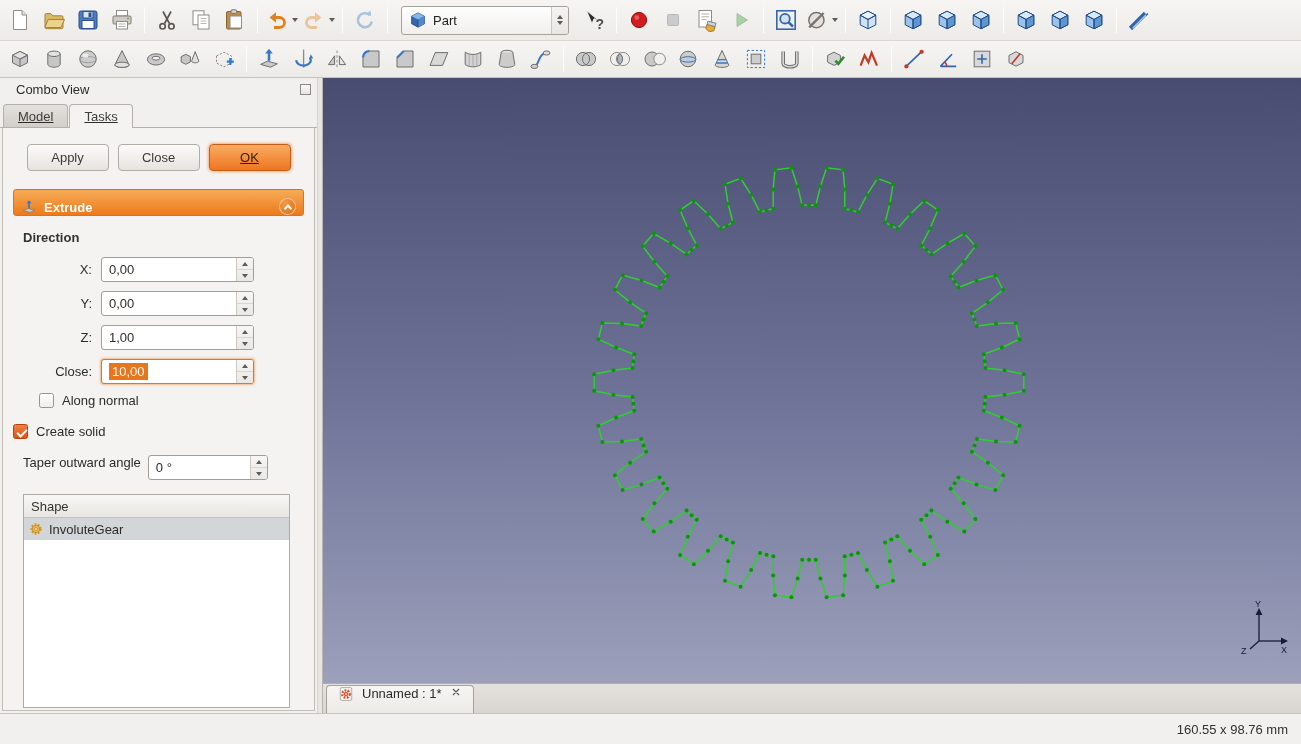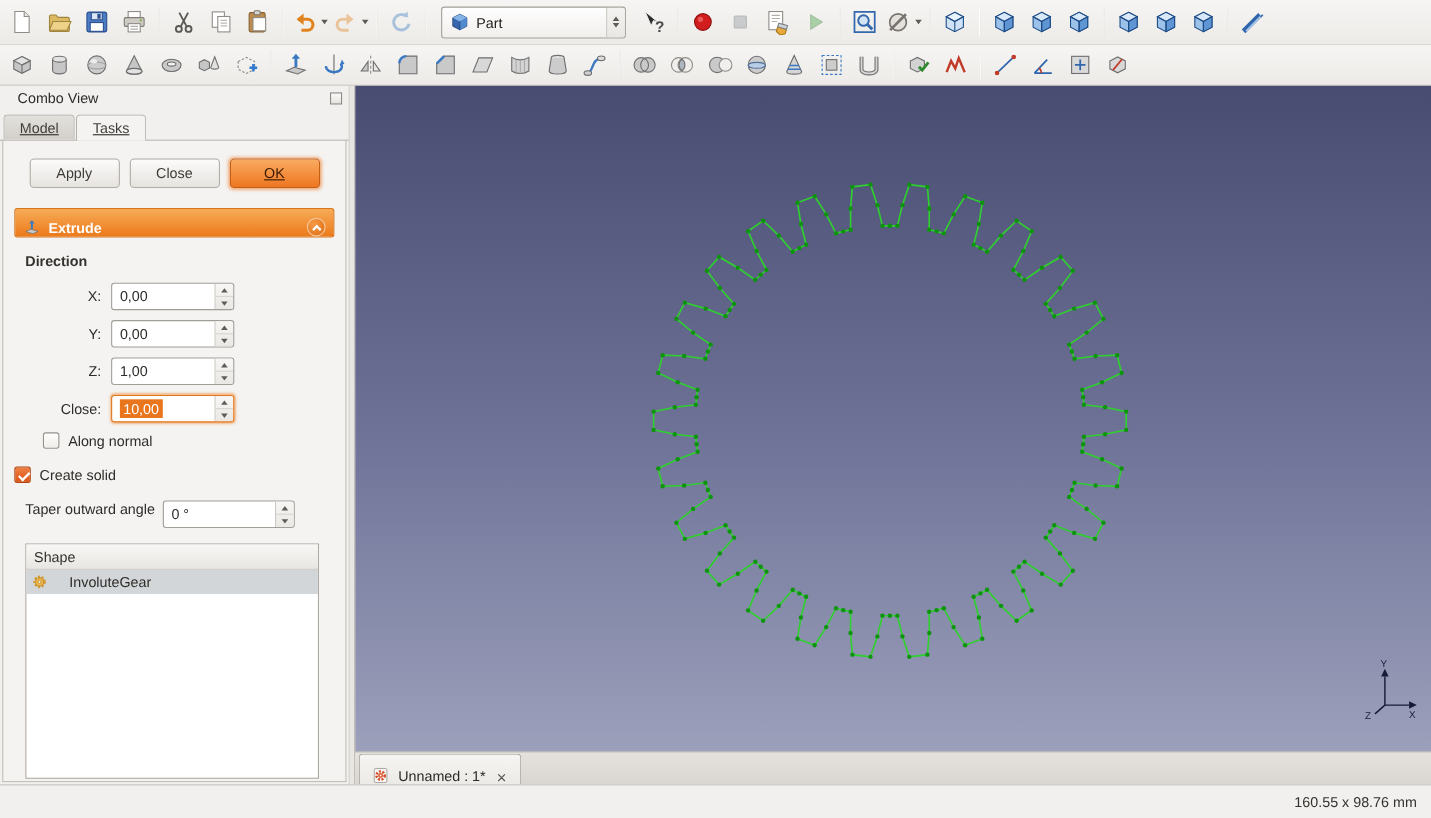--- a/index.html
+++ b/index.html
@@ -35,47 +35,47 @@
 .task-frame{flex:1;margin:0 2px 2px;border:1px solid #c2bfb9;border-top:none;background:#f4f3f1;padding:12px 10px 0;overflow:hidden;}
 .btn-row{display:flex;justify-content:center;gap:9px;margin:4px 0 18px;}
 .btn{min-width:82px;height:27px;display:inline-flex;align-items:center;justify-content:center;padding:0 12px;background:linear-gradient(#fcfbfa,#e6e3df);border:1px solid #b0aca6;border-radius:4px;color:#3c3a37;}
 .btn.ok{background:linear-gradient(#f9ab61,#ee7621);border-color:#c45e17;color:#3a1c04;box-shadow:0 0 3px 1px rgba(238,118,33,.55);text-decoration:underline;text-align:right;}
 .task-header{height:27px;display:flex;align-items:flex-end;gap:7px;padding:0 7px;margin-bottom:14px;border:1px solid #d8741b;border-radius:3px;background:linear-gradient(#f7ab57,#ec7a1b);color:#fff;font-weight:bold;}
 .collapse-btn{margin-left:auto;width:17px;height:17px;border-radius:50%;background:radial-gradient(circle at 35% 30%,#f59a45,#dd6c10);border:1px solid rgba(255,255,255,.55);display:flex;align-items:center;justify-content:center;}
 .chev{width:6px;height:6px;border-left:2px solid #fff;border-top:2px solid #fff;transform:translate(0,1.5px) rotate(45deg);}
 .dir-heading{font-weight:bold;margin:0 0 12px 10px;color:#34322e;}
 .field-row{display:flex;align-items:center;margin-bottom:9px;}
 .field-row>label{width:88px;text-align:right;padding-right:9px;}
-.spinbox{width:112px;height:25px;display:flex;align-items:stretch;background:#fff;border:1px solid #a19d97;border-radius:3px;overflow:hidden;}
+.spinbox{width:153px;height:25px;display:flex;align-items:stretch;background:#fff;border:1px solid #a19d97;border-radius:3px;overflow:hidden;}
 .spinbox .val{flex:1;display:flex;align-items:center;padding-left:7px;}
 .spin-btns{width:17px;display:flex;flex-direction:column;border-left:1px solid #ccc9c4;background:linear-gradient(#f7f6f4,#eae8e5);flex:none;}
 .spin-btns>span{flex:1;display:flex;align-items:center;justify-content:center;}
 .spin-btns>span:first-child{border-bottom:1px solid #d8d5d0;}
 .spinbox.focus{border-color:#e2761b;box-shadow:0 0 2px 1px rgba(240,130,40,.5);}
 .sel{background:#e9751d;color:#fff;padding:1px 3px;}
 .check-row{display:flex;align-items:center;gap:8px;margin-bottom:10px;}
 .check-row.indent{margin-left:26px;margin-top:2px;margin-bottom:16px;}
 .checkbox{position:relative;width:15px;height:15px;border:1px solid #98948d;border-radius:2.5px;background:linear-gradient(#fdfdfc,#f0eeeb);flex:none;}
 .checkbox.checked{background:linear-gradient(#ef8043,#dd5413);border-color:#b2430e;}
 .checkbox.checked::after{content:"";position:absolute;left:2.5px;top:3.5px;width:8px;height:4px;border-left:2px solid #fff;border-bottom:2px solid #fff;transform:rotate(-45deg);}
 .taper-row{display:flex;align-items:flex-start;margin:16px 0 14px;}
 .taper-row>label{padding-left:10px;}
 .taper-row .spinbox{width:120px;margin-left:7px;}
 .shape-list{height:214px;margin:0 14px 0 10px;border:1px solid #aeaaa4;background:#fff;display:flex;flex-direction:column;}
 .shape-header{height:23px;flex:none;display:flex;align-items:center;padding:0 7px;background:linear-gradient(#f8f7f5,#e8e6e2);border-bottom:1px solid #c6c3bd;color:#34322e;}
 .shape-body{flex:1;}
-.shape-row{height:22px;display:flex;align-items:center;gap:20px;padding:0 5px;}
+.shape-row{height:22px;display:flex;align-items:center;gap:6px;padding:0 5px;}
 .shape-row.selected{background:#d2d6d9;}
 
 .viewport-col{flex:1;min-width:0;display:flex;flex-direction:column;}
 .viewport{flex:1;position:relative;background:linear-gradient(180deg,#484c71 0%,#6e7297 52%,#9ca0bb 100%);overflow:hidden;}
 .gear-svg{position:absolute;inset:0;width:100%;height:100%;}
 .axis{position:absolute;right:10px;bottom:26px;}
 .doc-tabbar{height:30px;flex:none;background:linear-gradient(#e5e2de,#d9d6d1);border-top:1px solid #b1ada8;display:flex;align-items:flex-end;padding-left:3px;}
-.doc-tab{height:28px;display:flex;align-items:flex-end;gap:8px;padding:0 11px;background:linear-gradient(#f6f5f3,#eceae6);border:1px solid #a5a19b;border-bottom:none;border-radius:4px 4px 0 0;color:#2c2a27;}
+.doc-tab{height:28px;display:flex;align-items:flex-start;gap:8px;padding:0 11px;background:linear-gradient(#f6f5f3,#eceae6);border:1px solid #a5a19b;border-bottom:none;border-radius:4px 4px 0 0;color:#2c2a27;}
 .statusbar{height:31px;flex:none;background:#f1f0ee;border-top:1px solid #c6c3be;display:flex;align-items:center;justify-content:flex-end;padding:0 13px;color:#33312d;}
 </style>
 </head>
 <body>
 
 <svg width="0" height="0" style="position:absolute" aria-hidden="true">
 <defs>
 <g id="i-new">
         <path d="M5.5 2.5h8.5l4.5 4.5v14.5H5.5z" fill="#fff" stroke="#8f8c87"></path>
         <path d="M14 2.5V7h4.5" fill="#e7e5e1" stroke="#8f8c87"></path>

